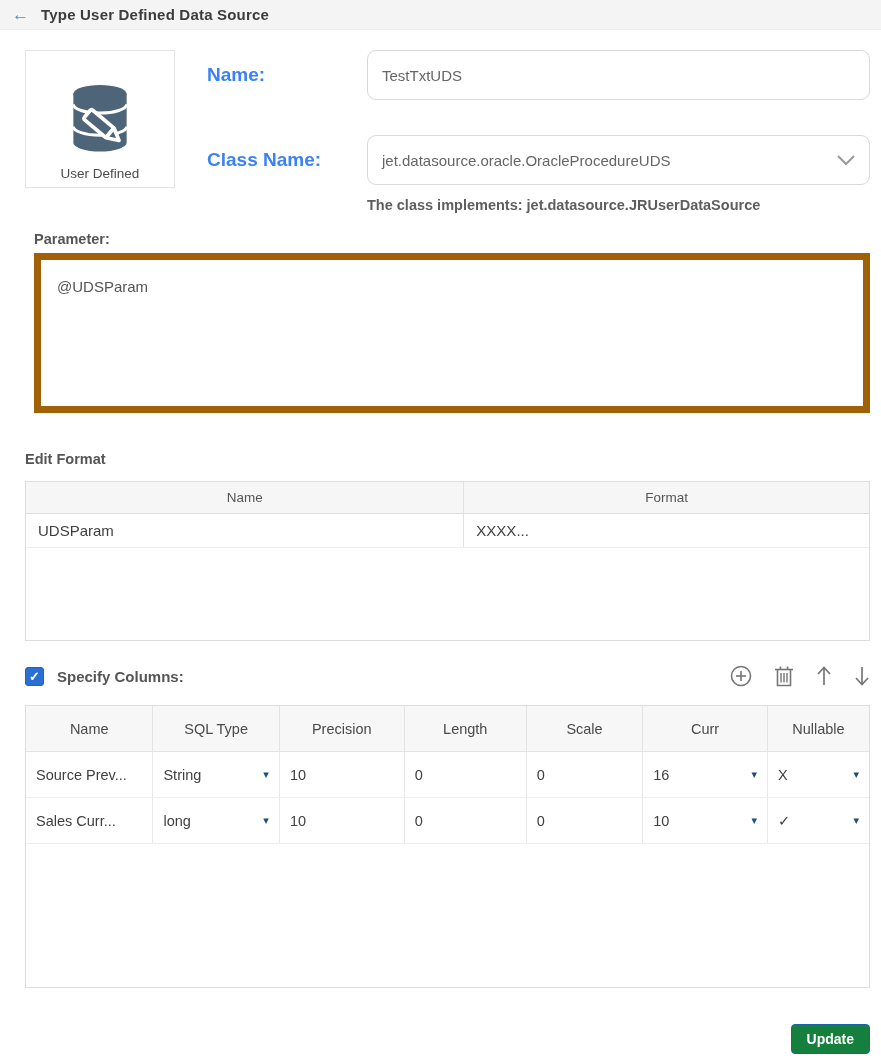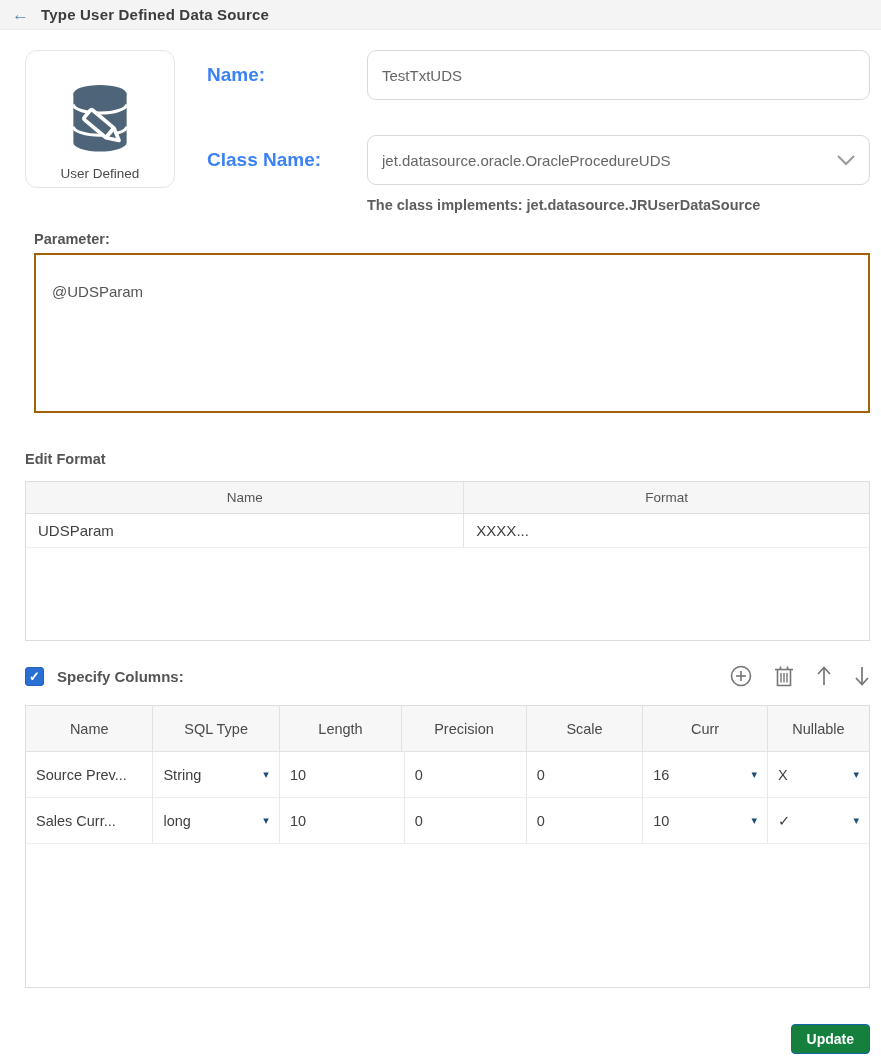--- a/index.html
+++ b/index.html
@@ -19,21 +19,21 @@
   }
   .back-arrow { color:#5c87b2; font-size:17px; cursor:pointer; line-height:1; }
   .page-title { font-size:15px; font-weight:700; color:#3c3c3c; letter-spacing:.2px; }
 
   .content { padding:20px 11px 0 25px; }
 
   
   .top-section { display:flex; gap:32px; }
   .source-card {
     width:150px; height:138px; flex:0 0 150px;
-    border:1px solid #e4e4e4; border-radius:12px;
+    border:1px solid #e4e4e4; border-radius:0;
     display:flex; flex-direction:column; align-items:center; justify-content:flex-end;
     padding-bottom:6px; background:#fff;
   }
   .source-card svg { margin-bottom:4px; }
   .source-card-label { font-size:13.5px; color:#4a4a4a; }
 
   .fields { flex:1; display:flex; flex-direction:column; }
   .field-row { display:flex; align-items:center; }
   .field-row + .field-row { margin-top:35px; }
   .field-label { width:160px; flex:0 0 160px; font-size:19px; font-weight:700; color:#3b82f6; }
@@ -51,24 +51,24 @@
   .chevron-down { flex:0 0 auto; margin-left:10px; }
   .hint-row { display:flex; margin-top:12px; }
   .hint-spacer { width:160px; flex:0 0 160px; }
   .hint-text { font-size:14.5px; font-weight:700; color:#5e5e5e; }
 
   
   .section-label { font-size:14.5px; font-weight:700; color:#555; }
   .parameter-section { margin-top:18px;margin-left:9px; }
   .parameter-box {
     margin-top:6px; width:100%; height:160px; resize:none;
-    border:2px solid #a16207; background:#fff;
+    border:7px solid #a16207; background:#fff;
     font-family:"Liberation Sans", sans-serif;
     font-size:15px; color:#555;
-    padding:28px 16px; outline:none;
+    padding:18px 16px; outline:none;
   }
 
   
   .edit-format-section { margin-top:34px; }
   .ef-table { margin-top:14px; border:1px solid #ddd; background:#fff; }
   .ef-head { display:flex; background:#f6f6f6; border-bottom:1px solid #ddd; }
   .ef-head .ef-cell {
     padding:8px 10px; font-size:13.5px; color:#555;
     text-align:center; font-weight:400;
   }
@@ -236,22 +236,22 @@
           <polyline points="2,13 8,19.5 14,13" fill="none" stroke="#757575" stroke-width="1.7"></polyline>
         </svg>
       </span>
     </button>
   </div>
 
   <div class="col-table">
     <div class="ct-row ct-head">
       <div class="ct-cell c-name">Name</div>
       <div class="ct-cell c-sqltype">SQL Type</div>
+      <div class="ct-cell c-precision">Precision</div>
       <div class="ct-cell c-length">Length</div>
-      <div class="ct-cell c-precision">Precision</div>
       <div class="ct-cell c-scale">Scale</div>
       <div class="ct-cell c-radix">Curr</div>
       <div class="ct-cell c-nullable">Nullable</div>
     </div>
 
     <div class="ct-row ct-body-row">
       <div class="ct-cell c-name">Source Prev...</div>
       <div class="ct-cell c-sqltype dd-cell">
         <span>String</span>
         <span class="caret">▾</span>

